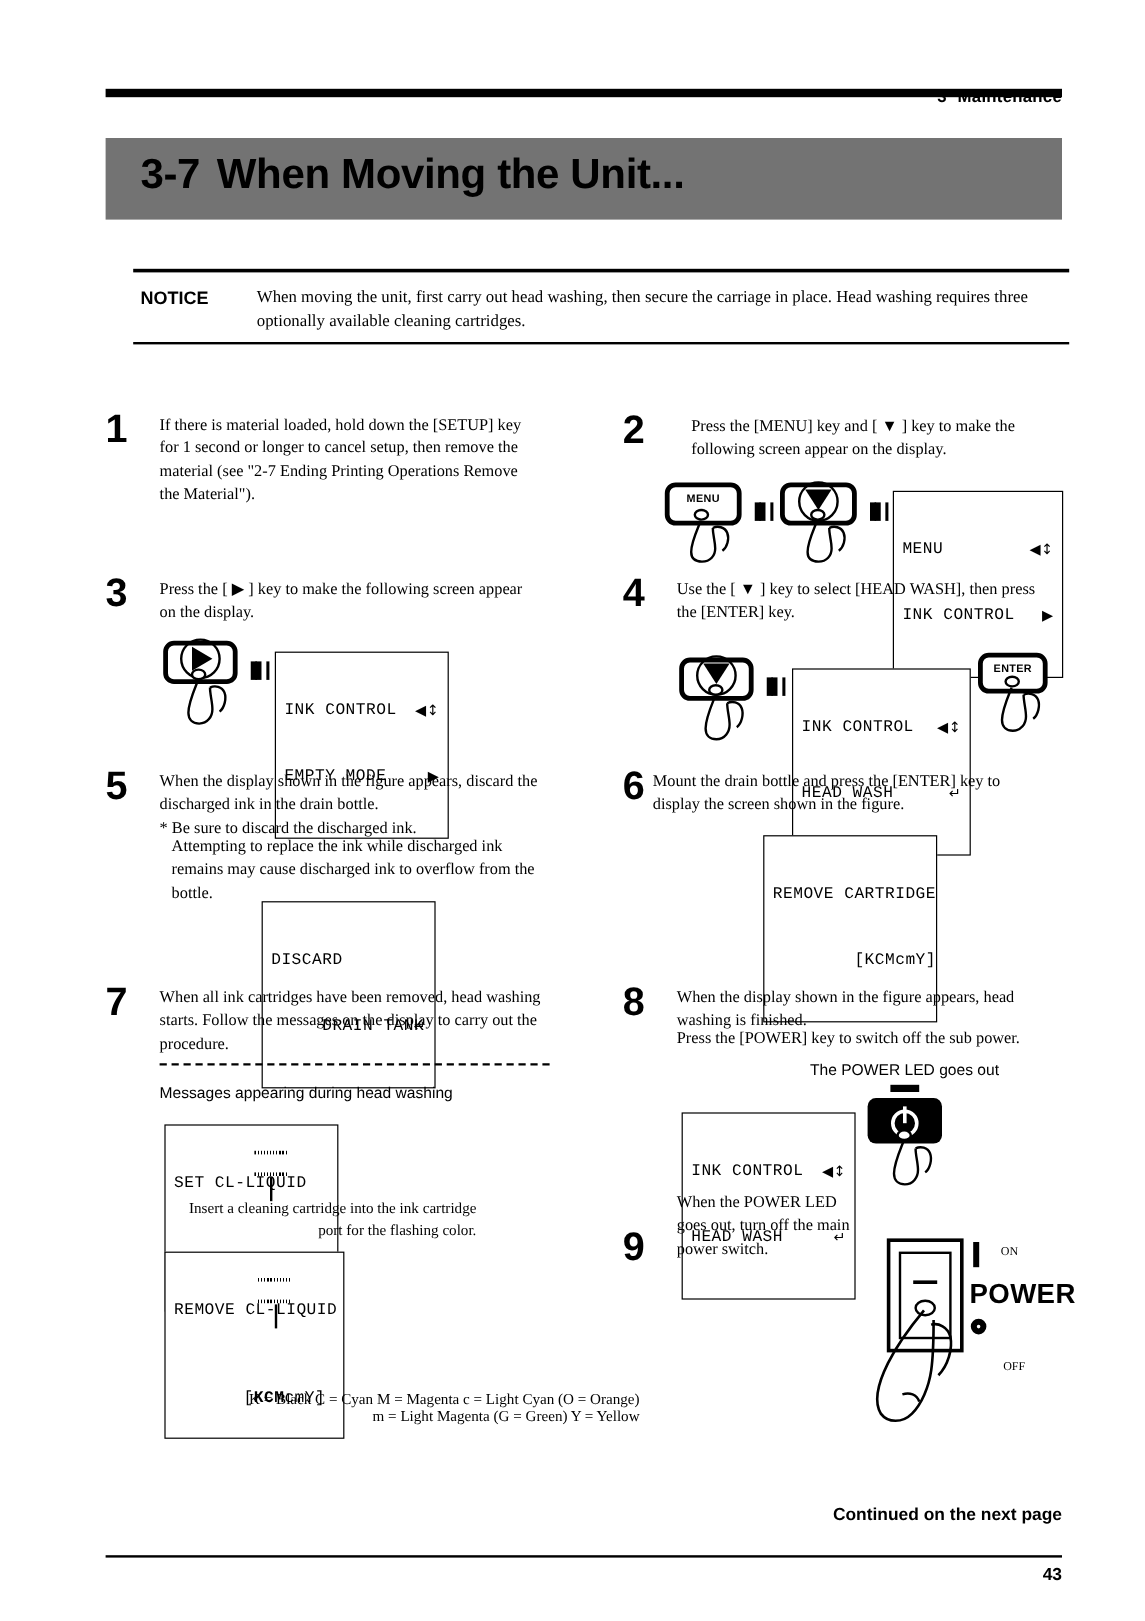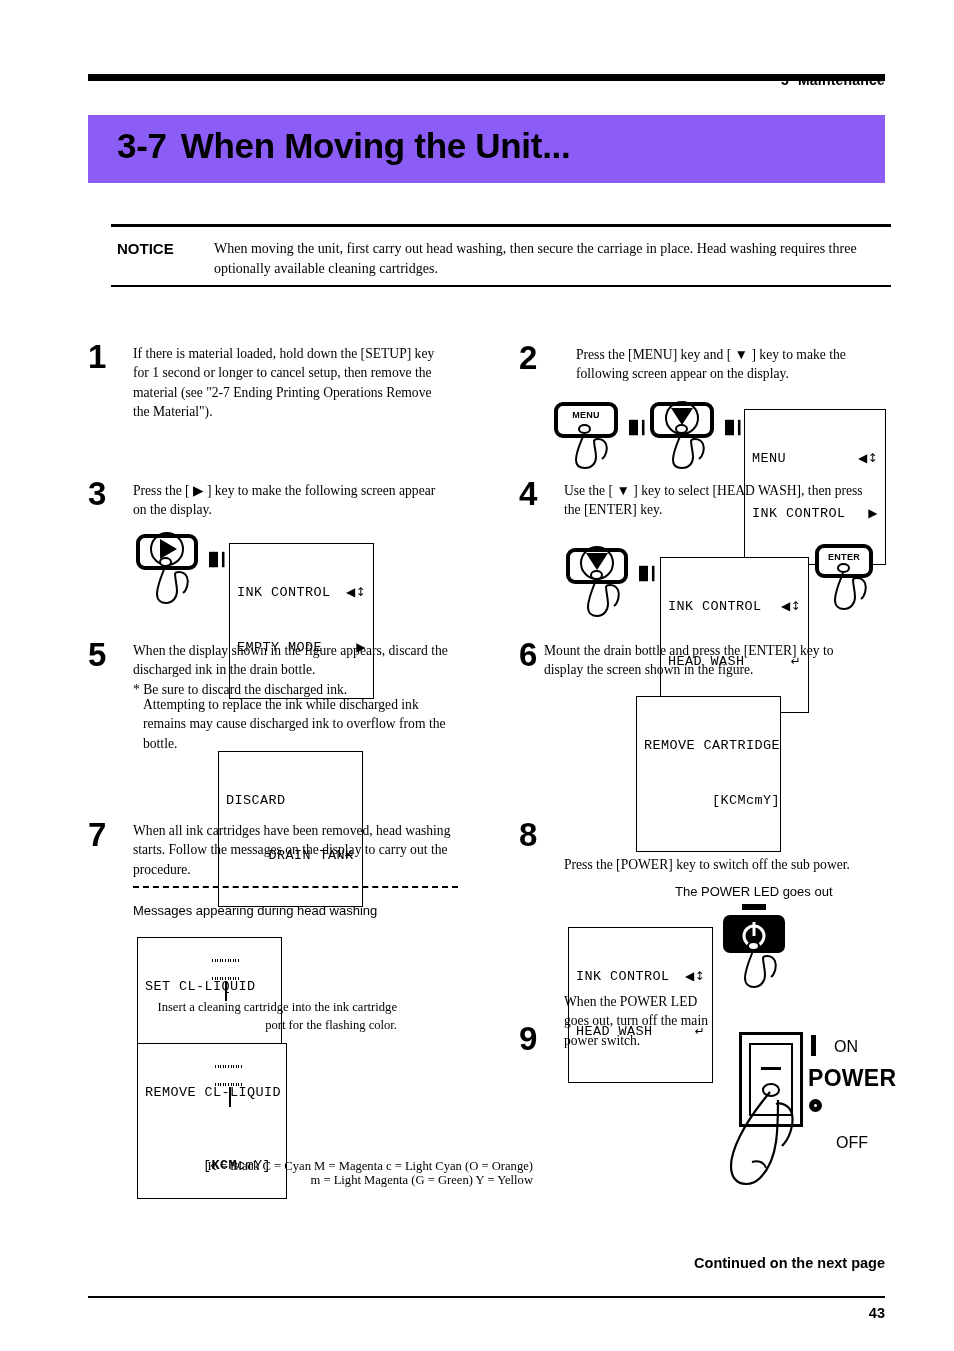--- a/index.html
+++ b/index.html
@@ -22,21 +22,21 @@
     font-weight:bold; font-size:14px; letter-spacing:0.2px;margin-top:24px;
   }
   .hdr-text .num { margin-right:9px; }
   .hdr-rule {
     position:absolute; left:88px; top:74px; width:797px; height:7px; background:#000;
   }
 
   
   .title-band {
     position:absolute; left:88px; top:115px; width:797px; height:68px;
-    background:#8b5cf6;
+    background:#737373;
   }
   .title-band .t {
     position:absolute; left:29px; top:11px;
     font-family:"Liberation Sans", sans-serif;
     font-weight:bold; font-size:35px; letter-spacing:-0.3px;
     white-space:nowrap;
   }
   .title-band .t .sec { margin-right:14px; }
 
   
@@ -141,22 +141,22 @@
   .sw-outer { position:absolute; border:3px solid #000; background:#fff; }
   .sw-inner { position:absolute; border:2.5px solid #000; background:#fff; }
   .sw-dash { position:absolute; height:3px; background:#000; }
   .pw-on-bar { position:absolute; width:5px; background:#000; }
   .pw-off-ring { position:absolute; border:5px solid #000; border-radius:50%; }
   .pw-word {
     position:absolute; font-family:"Liberation Sans", sans-serif;
     font-weight:bold; font-size:23px; letter-spacing:0.3px;
   }
   .pw-small {
-    position:absolute; font-family:Liberation Sans, sans-serif;
-    font-size:16px;
+    position:absolute; font-family:Liberation Serif, serif;
+    font-size:10px;
   }
 
   .led-bar { position:absolute; width:24px; height:6px; background:#000; }
 
   
   .foot-note {
     position:absolute; right:69px; top:1255px;
     font-family:"Liberation Sans", sans-serif; font-weight:bold; font-size:14.5px;margin-left:39px;
   }
   .foot-rule { position:absolute; left:88px; top:1296px; width:797px; height:1.6px; background:#000; }
@@ -304,20 +304,21 @@
     </div>
   </div>
   <div class="flash-mark" style="left:215px; top:1065px; width:28px;"></div>
   <div class="flash-mark" style="left:215px; top:1083px; width:28px;"></div>
   <div class="leader" style="left:229px; top:1087px; height:20px;"></div>
 
   <div class="msg-caption" style="left:133px; top:1158px; width:400px;">K = Black    C = Cyan    M = Magenta    c = Light Cyan (O = Orange)</div>
   <div class="msg-caption" style="left:133px; top:1172px; width:400px;">m = Light Magenta (G = Green)    Y = Yellow</div>
 
   <div class="step-num" style="left:519px; top:818px;">8</div>
+  <div class="step-body" style="left:564px; top:821px; width:325px;">When the display shown in the figure appears, head washing is finished.</div>
   <div class="step-body" style="left:564px; top:855px; width:325px;">Press the [POWER] key to switch off the sub power.</div>
 
   <div class="sans-lbl" style="left:675px; top:884px;">The POWER LED goes out</div>
 
   <div class="led-bar" style="left:742px; top:904px;"></div>
 
   <div class="lcd" style="left:568px; top:927px; width:145px;">
     <div class="row"><span>INK CONTROL</span><span class="r-ind">◀↕</span></div>
     <div class="row"><span>HEAD WASH</span><span class="r-ind">↵</span></div>
   </div>

